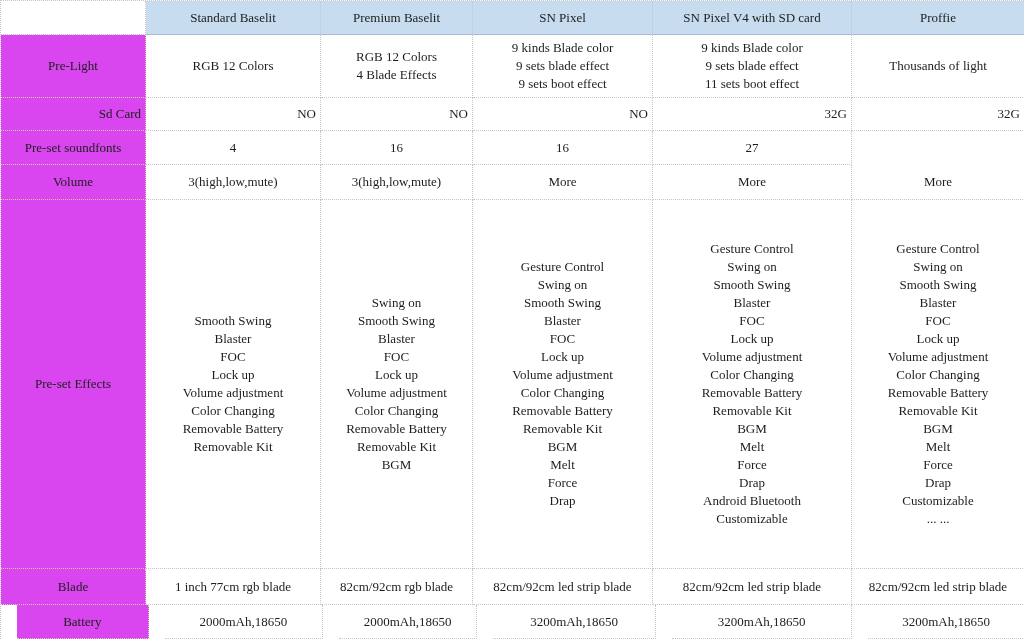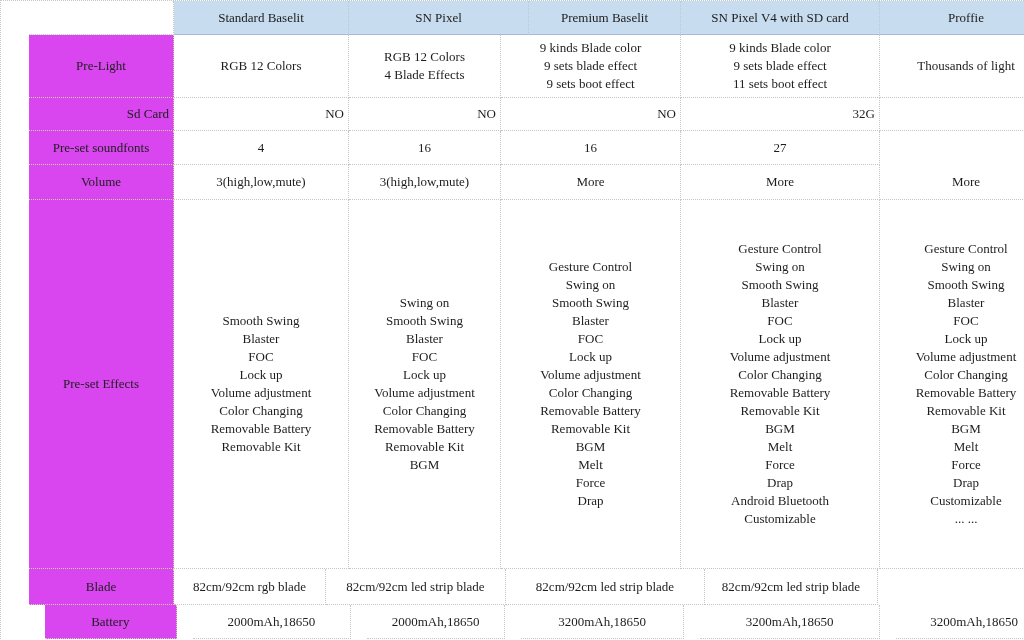--- a/index.html
+++ b/index.html
@@ -12,21 +12,20 @@
     height: 640px;
     overflow: hidden;
     font-family: "Liberation Serif", "DejaVu Serif", serif;
     color: #1d1d1d;
   }
   .comparison-table {
     width: 1024px;
     border-top: 1px dotted #c6c6c6;
     border-left: 1px dotted #c6c6c6;
     box-sizing: border-box;
-    padding-left: 28px;
   }
   .trow {
     display: flex;
     width: 1024px;
   }
   .cell {
     box-sizing: border-box;
     border-right: 1px dotted #c6c6c6;
     border-bottom: 1px dotted #c6c6c6;
     display: flex;
@@ -77,25 +76,25 @@
 </head>
 <body>
 
 <div class="comparison-table">
 
   <div class="trow r-header">
     <div class="cell c0 corner"></div>
     <div class="cell c1 product-head">
         <span class="val">Standard Baselit</span>
       </div>
+    <div class="cell c2 product-head">
+        <span class="val">Premium Baselit</span>
+      </div>
     <div class="cell c3 product-head">
         <span class="val">SN Pixel</span>
-      </div>
-    <div class="cell c2 product-head">
-        <span class="val">Premium Baselit</span>
       </div>
     <div class="cell c4 product-head">
         <span class="val">SN Pixel V4 with SD card</span>
       </div>
     <div class="cell c5 product-head">
         <span class="val">Proffie</span>
       </div>
   </div>
 
   <div class="trow r-prelight">
@@ -261,20 +260,23 @@
 Drap
 Customizable
 ... ...</span>
       </div>
   </div>
 
   <div class="trow r-blade">
     <div class="cell c0 row-label">
         <span class="val">Blade</span>
       </div>
+    <div class="cell c1">
+        <span class="val">1 inch 77cm rgb blade</span>
+      </div>
     <div class="cell c2">
         <span class="val">82cm/92cm rgb blade</span>
       </div>
     <div class="cell c3">
         <span class="val">82cm/92cm led strip blade</span>
       </div>
     <div class="cell c4">
         <span class="val">82cm/92cm led strip blade</span>
       </div>
     <div class="cell c5">

